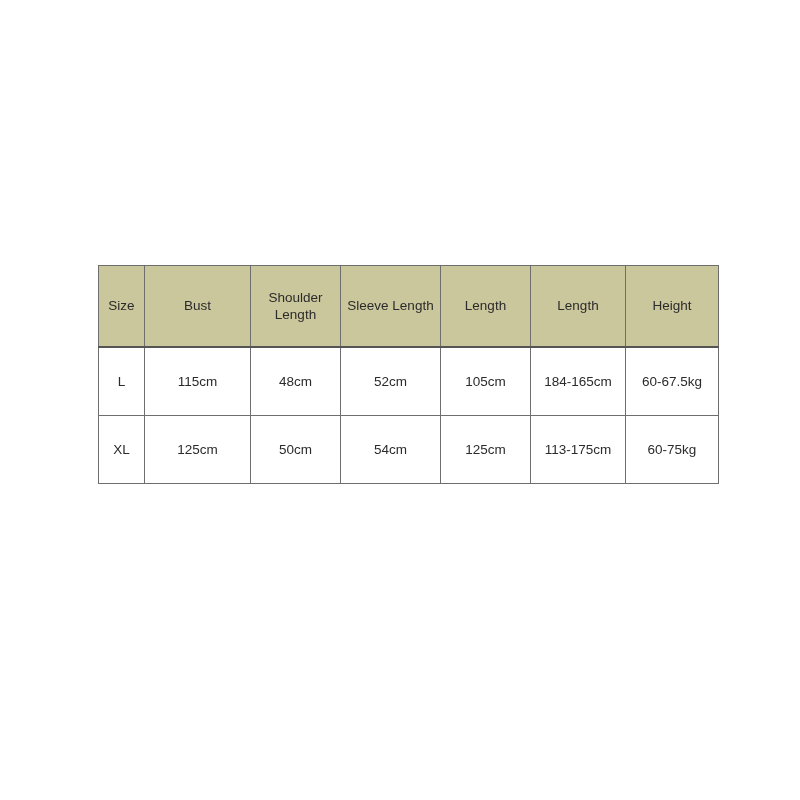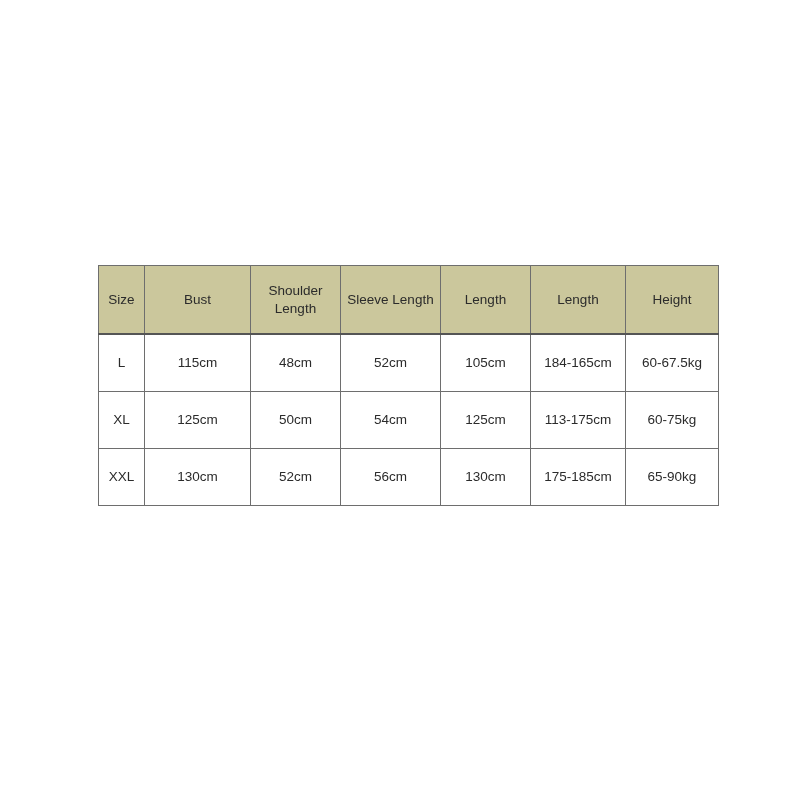--- a/index.html
+++ b/index.html
@@ -115,24 +115,15 @@
       <tr class="body-row">
         <td class="size-cell">XL</td>
         <td>125cm</td>
         <td>50cm</td>
         <td>54cm</td>
         <td>125cm</td>
         <td>113-175cm</td>
         <td>60-75kg</td>
       </tr>
 
-      <tr class="body-row">
-        <td class="size-cell">XXL</td>
-        <td>130cm</td>
-        <td>52cm</td>
-        <td>56cm</td>
-        <td>130cm</td>
-        <td>175-185cm</td>
-        <td>65-90kg</td>
-      </tr>
     </tbody>
   </table>
 </div>
 
 </body></html>

